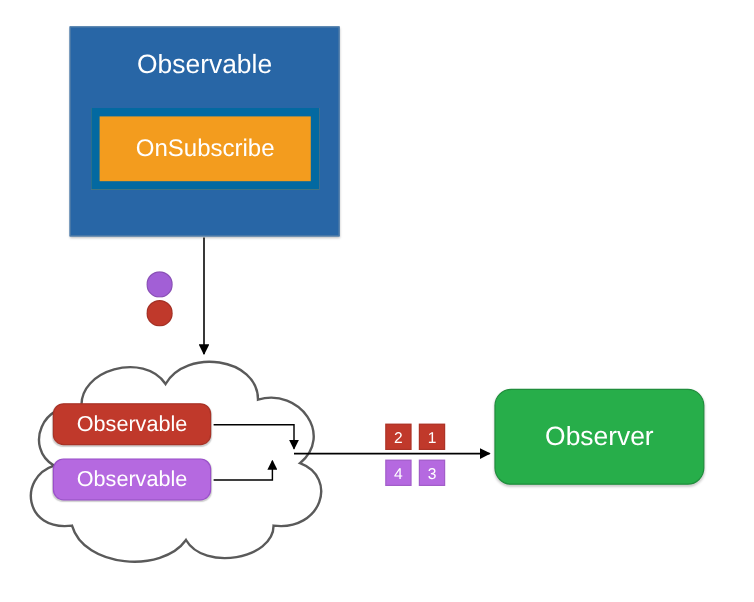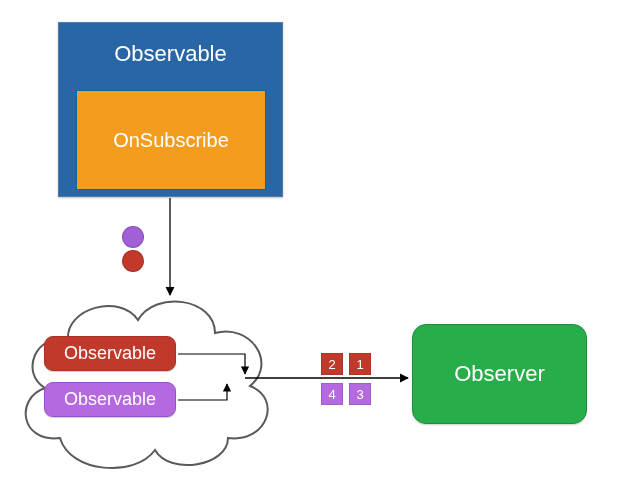--- a/index.html
+++ b/index.html
@@ -38,23 +38,23 @@
   }
   .observable-outer-title {
     font-size: 22px;
     color: #ffffff;
     text-align: center;
     font-weight: 400;
   }
   
   .onsubscribe {
     left: 76px; top: 90px;
-    width: 190px; height: 100px;
+    width: 190px; height: 68px;
     background: #f39c1e;
-    border: 1px solid #0369a1;
+    border: 7px solid #0369a1;
     font-size: 20px;
     color: #ffffff;
   }
   
   .circle {
     position: absolute;
     width: 20px; height: 20px;
     border-radius: 50%;
     border: 1px solid rgba(0,0,0,0.15);
   }
@@ -83,21 +83,21 @@
   }
   .obs-purple {
     left: 44px; top: 382px;
     width: 132px; height: 35px;
     background: #b569e0;
     border: 1px solid #9a4fca;
   }
   
   .observer {
     left: 412px; top: 324px;
-    width: 175px; height: 100px;
+    width: 175px; height: 80px;
     background: #27ae4a;
     border: 1px solid #1f8e3c;
     border-radius: 14px;
     font-size: 22px;
     color: #fff;
     box-shadow: 0 1px 2px rgba(0,0,0,0.2);
   }
   
   .chip {
     position: absolute;

